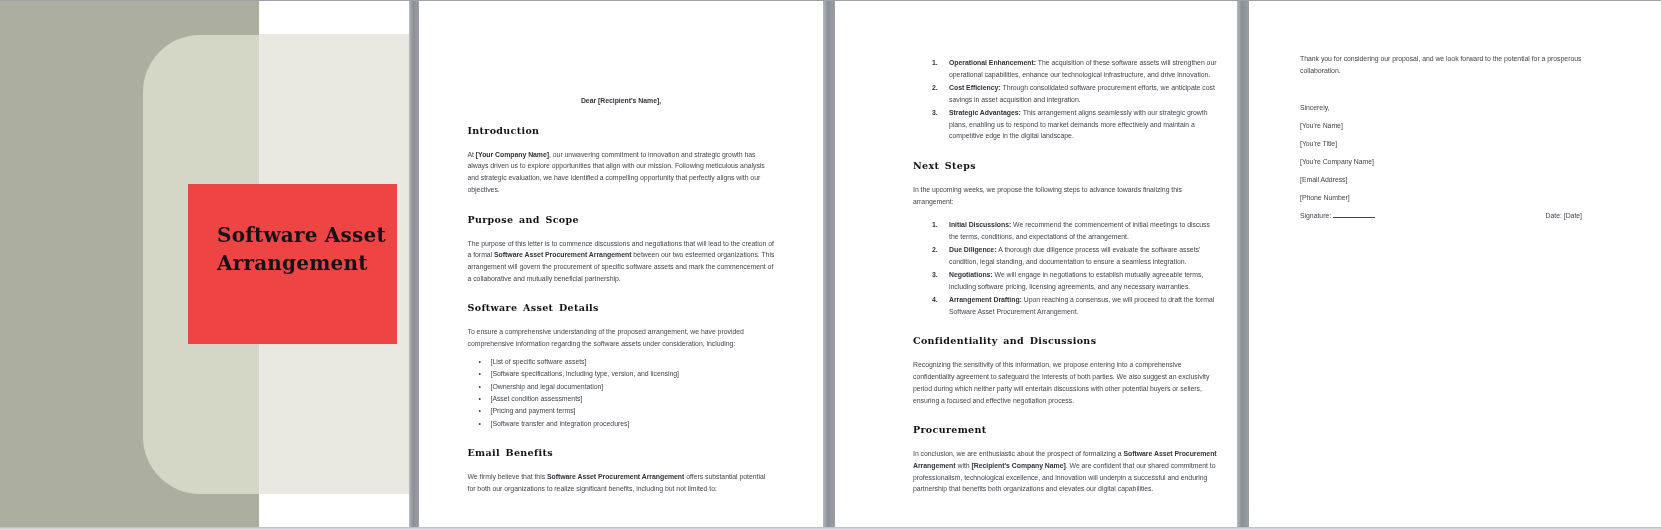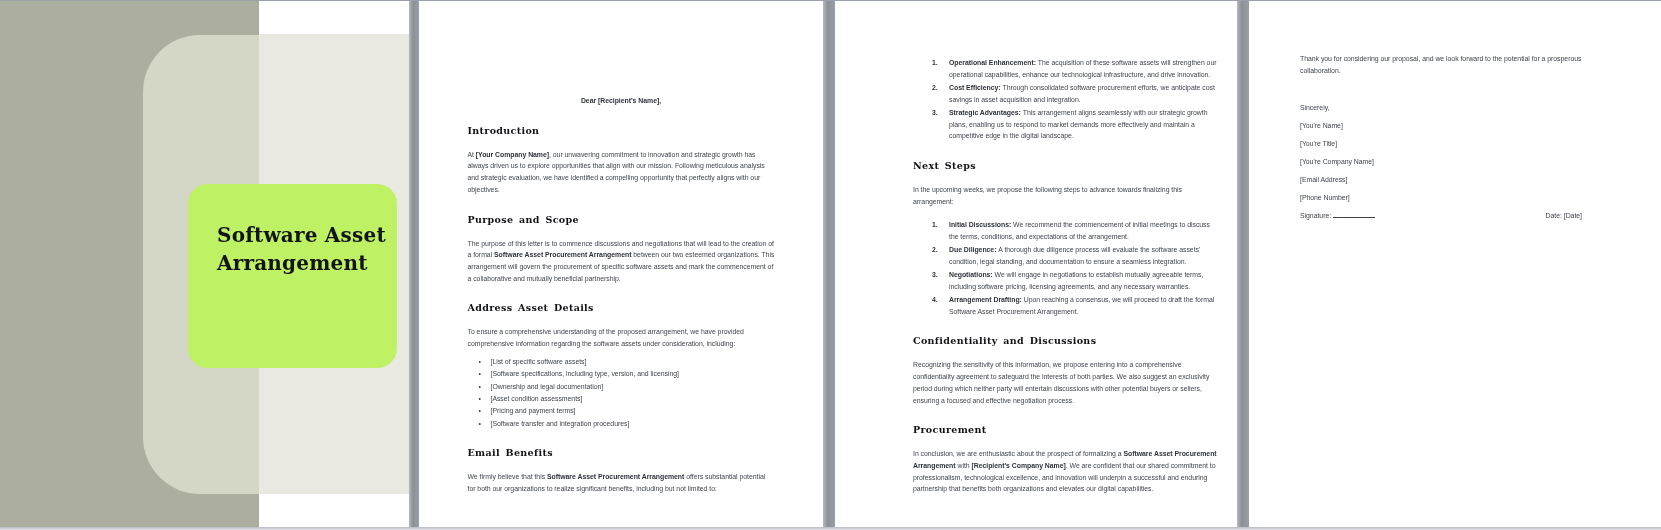--- a/index.html
+++ b/index.html
@@ -9,21 +9,21 @@
   }
   .edge-top{position:absolute;left:0;top:0;width:100%;height:1px;background:#9ba1ab;z-index:9;}
   .edge-bottom{position:absolute;left:0;top:527px;width:100%;height:3px;background:linear-gradient(#b7bcc3,#e4e6ea);z-index:9;}
   .page{position:absolute;top:1px;height:526px;background:#ffffff;}
   .sep{position:absolute;top:0;height:530px;background:linear-gradient(90deg,#b6b9be 0%,#8b8f96 40%,#9a9ea5 100%);z-index:8;}
 
   
   .sage-panel{position:absolute;left:0;top:0;width:259px;height:526px;background:#acafa0;}
   .olive-round{position:absolute;left:143px;top:34px;width:116px;height:459px;background:#d4d6c6;border-radius:57px 0 0 57px;}
   .beige-panel{position:absolute;left:259px;top:33px;width:150px;height:460px;background:#e9e8e1;}
-  .title-box{position:absolute;left:188px;top:183px;width:209px;height:184px;background:#bef264;box-sizing:border-box;padding:38px 0 0 29px;border-radius:20px;}
+  .title-box{position:absolute;left:188px;top:183px;width:209px;height:160px;background:#ef4444;box-sizing:border-box;padding:38px 0 0 29px;}
   .title-line{
     font-family:"DejaVu Serif",serif;font-weight:700;color:#131417;
     font-size:20px;line-height:27.5px;letter-spacing:0.2px;white-space:nowrap;
   }
 
   
   .letter{position:absolute;color:#3f444d;font-size:6.9px;line-height:11.7px;letter-spacing:-0.03px;}
   .letter-p2{left:49px;width:307px;top:0;padding-top:46px;}
   .letter-p3{left:49px;width:307px;top:0;padding-top:44px;}
   .letter-p4{left:51px;width:308px;top:0;padding-top:52px;}
@@ -65,21 +65,21 @@
 
   <div class="sep" style="left:409px;width:9.5px;"></div>
 
   <div class="page" style="left:418.5px;width:404px;margin-top:48px;">
     <div class="letter letter-p2">
         <div class="salutation"><span class="b">Dear </span><span class="b">[Recipient's Name],</span></div>
         <div class="h">Introduction</div>
         <div class="p"><span>At </span><span class="b">[Your Company Name]</span><span>, our unwavering commitment to innovation and strategic growth has always driven us to explore opportunities that align with our mission. Following meticulous analysis and strategic evaluation, we have identified a compelling opportunity that perfectly aligns with our objectives.</span></div>
         <div class="h">Purpose and Scope</div>
         <div class="p"><span>The purpose of this letter is to commence discussions and negotiations that will lead to the creation of a formal </span><span class="b">Software Asset Procurement Arrangement</span><span> between our two esteemed organizations. This arrangement will govern the procurement of specific software assets and mark the commencement of a collaborative and mutually beneficial partnership.</span></div>
-        <div class="h">Address Asset Details</div>
+        <div class="h">Software Asset Details</div>
         <div class="p"><span>To ensure a comprehensive understanding of the proposed arrangement, we have provided comprehensive information regarding the software assets under consideration, including:</span></div>
         <ul class="bl">
           <li>[List of specific software assets]</li>
           <li>[Software specifications, including type, version, and licensing]</li>
           <li>[Ownership and legal documentation]</li>
           <li>[Asset condition assessments]</li>
           <li>[Pricing and payment terms]</li>
           <li>[Software transfer and integration procedures]</li>
         </ul>
         <div class="h">Email Benefits</div>

